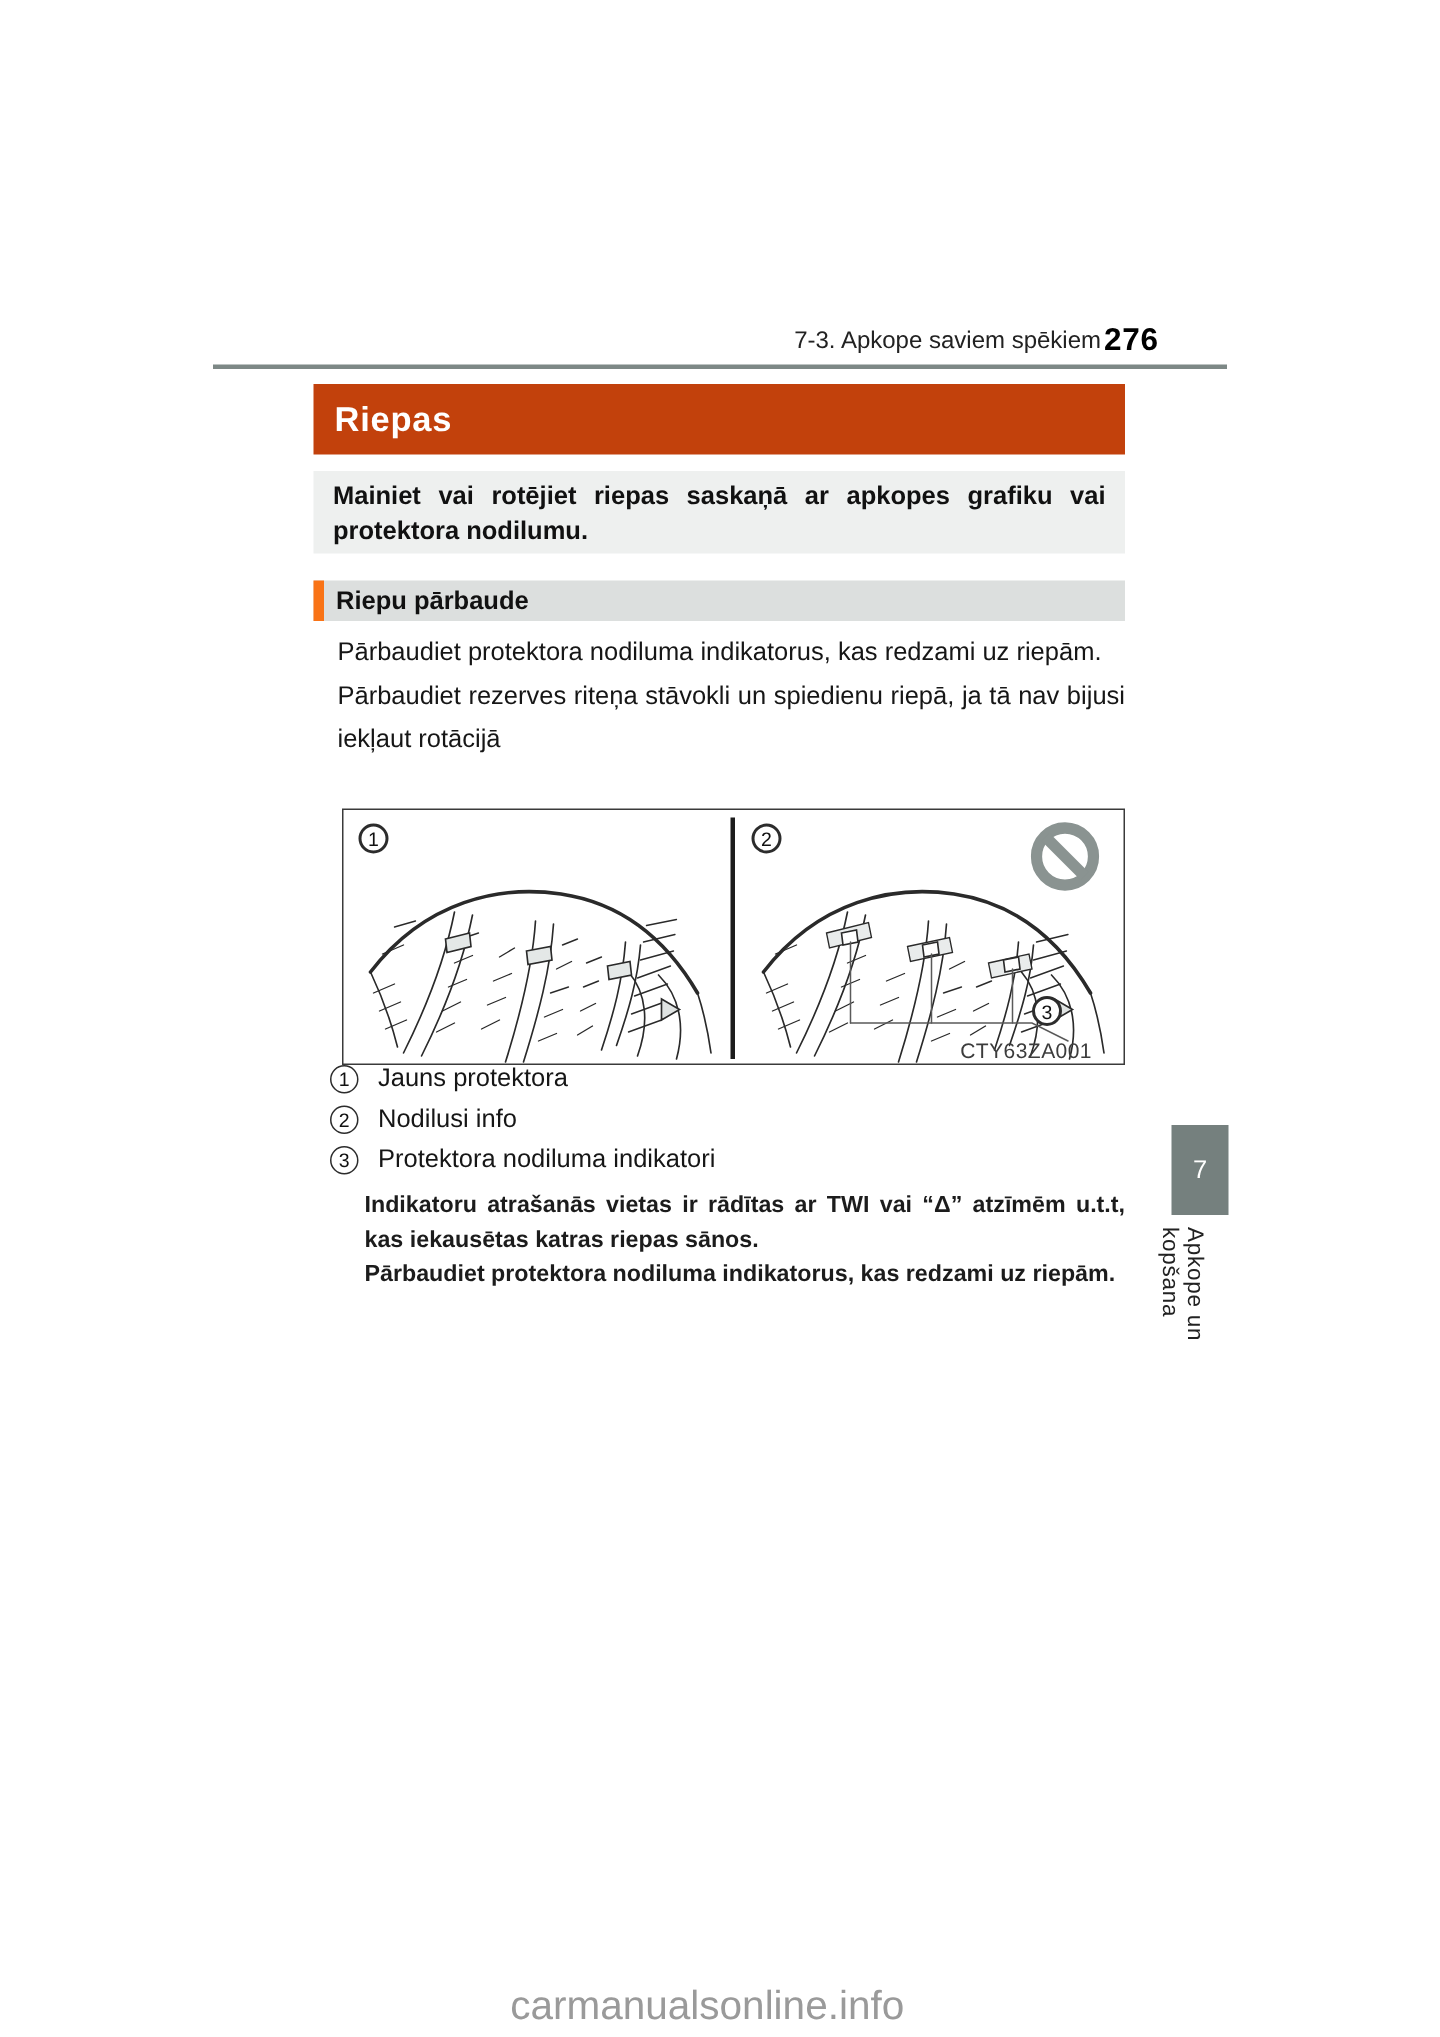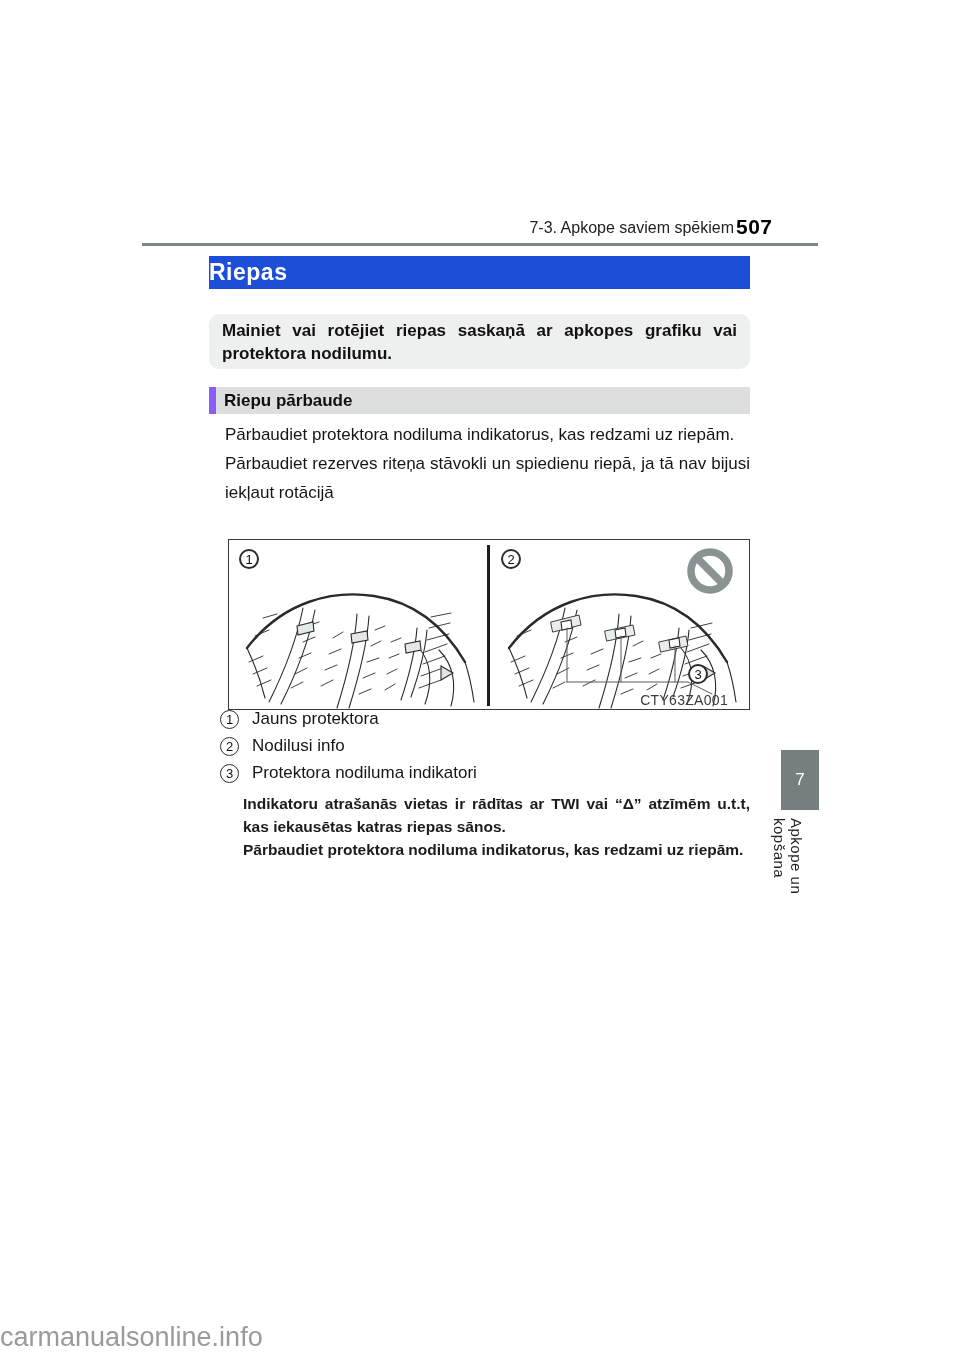--- a/index.html
+++ b/index.html
@@ -8,33 +8,33 @@
     font-family:"Liberation Sans", sans-serif;color:#1a1a1a;overflow:hidden;
   }
   .abs{position:absolute;}
 
   
   #hdr-section{top:219px;left:0;width:700px;text-align:right;font-size:16px;color:#222;padding-left:34px;}
   #hdr-page{top:215px;left:736px;font-size:21px;font-weight:bold;color:#000;letter-spacing:.5px;}
   #hdr-rule{top:243px;left:142px;width:676px;height:3px;background:#7d8886;}
 
   
-  #title-bar{top:256px;left:209px;width:541px;height:33px;background:#1d4ed8;
-    display:flex;align-items:center;box-sizing:border-box;}
+  #title-bar{top:256px;left:209px;width:541px;height:47px;background:#c2410c;
+    display:flex;align-items:center;box-sizing:border-box;padding-left:14px;}
   #title-bar span{color:#fff;font-size:23px;font-weight:bold;letter-spacing:.5px;}
 
   
   #notice-box{top:314px;left:209px;width:541px;height:55px;background:#eef0ef;
-    box-sizing:border-box;padding:5px 13px;border-radius:10px;}
+    box-sizing:border-box;padding:5px 13px;}
   #notice-box p{margin:0;font-size:17px;font-weight:bold;line-height:23px;
     text-align:justify;text-align-last:left;color:#111;}
 
   
   #section-head{top:387px;left:209px;width:541px;height:27px;background:#dcdfde;
-    border-left:7px solid #8b5cf6;box-sizing:border-box;display:flex;align-items:center;padding-left:8px;}
+    border-left:7px solid #f97316;box-sizing:border-box;display:flex;align-items:center;padding-left:8px;}
   #section-head span{font-size:17px;font-weight:bold;color:#111;}
 
   
   #body-copy{top:420px;left:225px;width:525px;}
   #body-copy p{margin:0;font-size:17px;line-height:29px;text-align:justify;text-align-last:left;color:#161616;}
 
   
   #figure-box{top:539px;left:228px;width:522px;height:171px;border:1px solid #3a3a3a;background:#fff;box-sizing:border-box;}
   #fig-divider{left:258px;top:5px;width:3px;height:161px;background:#1c1c1c;}
   .callout-circle{width:20px;height:20px;border:2px solid #2c2c2c;border-radius:50%;
@@ -62,29 +62,29 @@
   #legend-note p.just{text-align:justify;text-align-last:left;}
 
   
   #chapter-tab{left:781px;top:750px;width:38px;height:60px;background:#75807e;
     display:flex;align-items:center;justify-content:center;}
   #chapter-tab span{color:#fff;font-size:17px;}
   #chapter-label{left:781px;top:818px;height:140px;width:24px;
     writing-mode:vertical-rl;text-orientation:mixed;font-size:15px;color:#222;letter-spacing:.5px;}
 
   
-  #watermark{left:0;top:1322px;width:943px;text-align:left;font-size:27px;color:#9a9a9a;}
+  #watermark{left:0;top:1322px;width:943px;text-align:center;font-size:27px;color:#9a9a9a;}
 </style>
 </head>
 <body>
 
 <div id="page">
 
   <div class="abs" id="hdr-section">7-3. Apkope saviem spēkiem</div>
-  <div class="abs" id="hdr-page">507</div>
+  <div class="abs" id="hdr-page">276</div>
   <div class="abs" id="hdr-rule"></div>
 
   <div class="abs" id="title-bar">
     <span>Riepas</span>
   </div>
 
   <div class="abs" id="notice-box">
     <p>Mainiet vai rotējiet riepas saskaņā ar apkopes grafiku vai protektora nodilumu.</p>
   </div>
 

